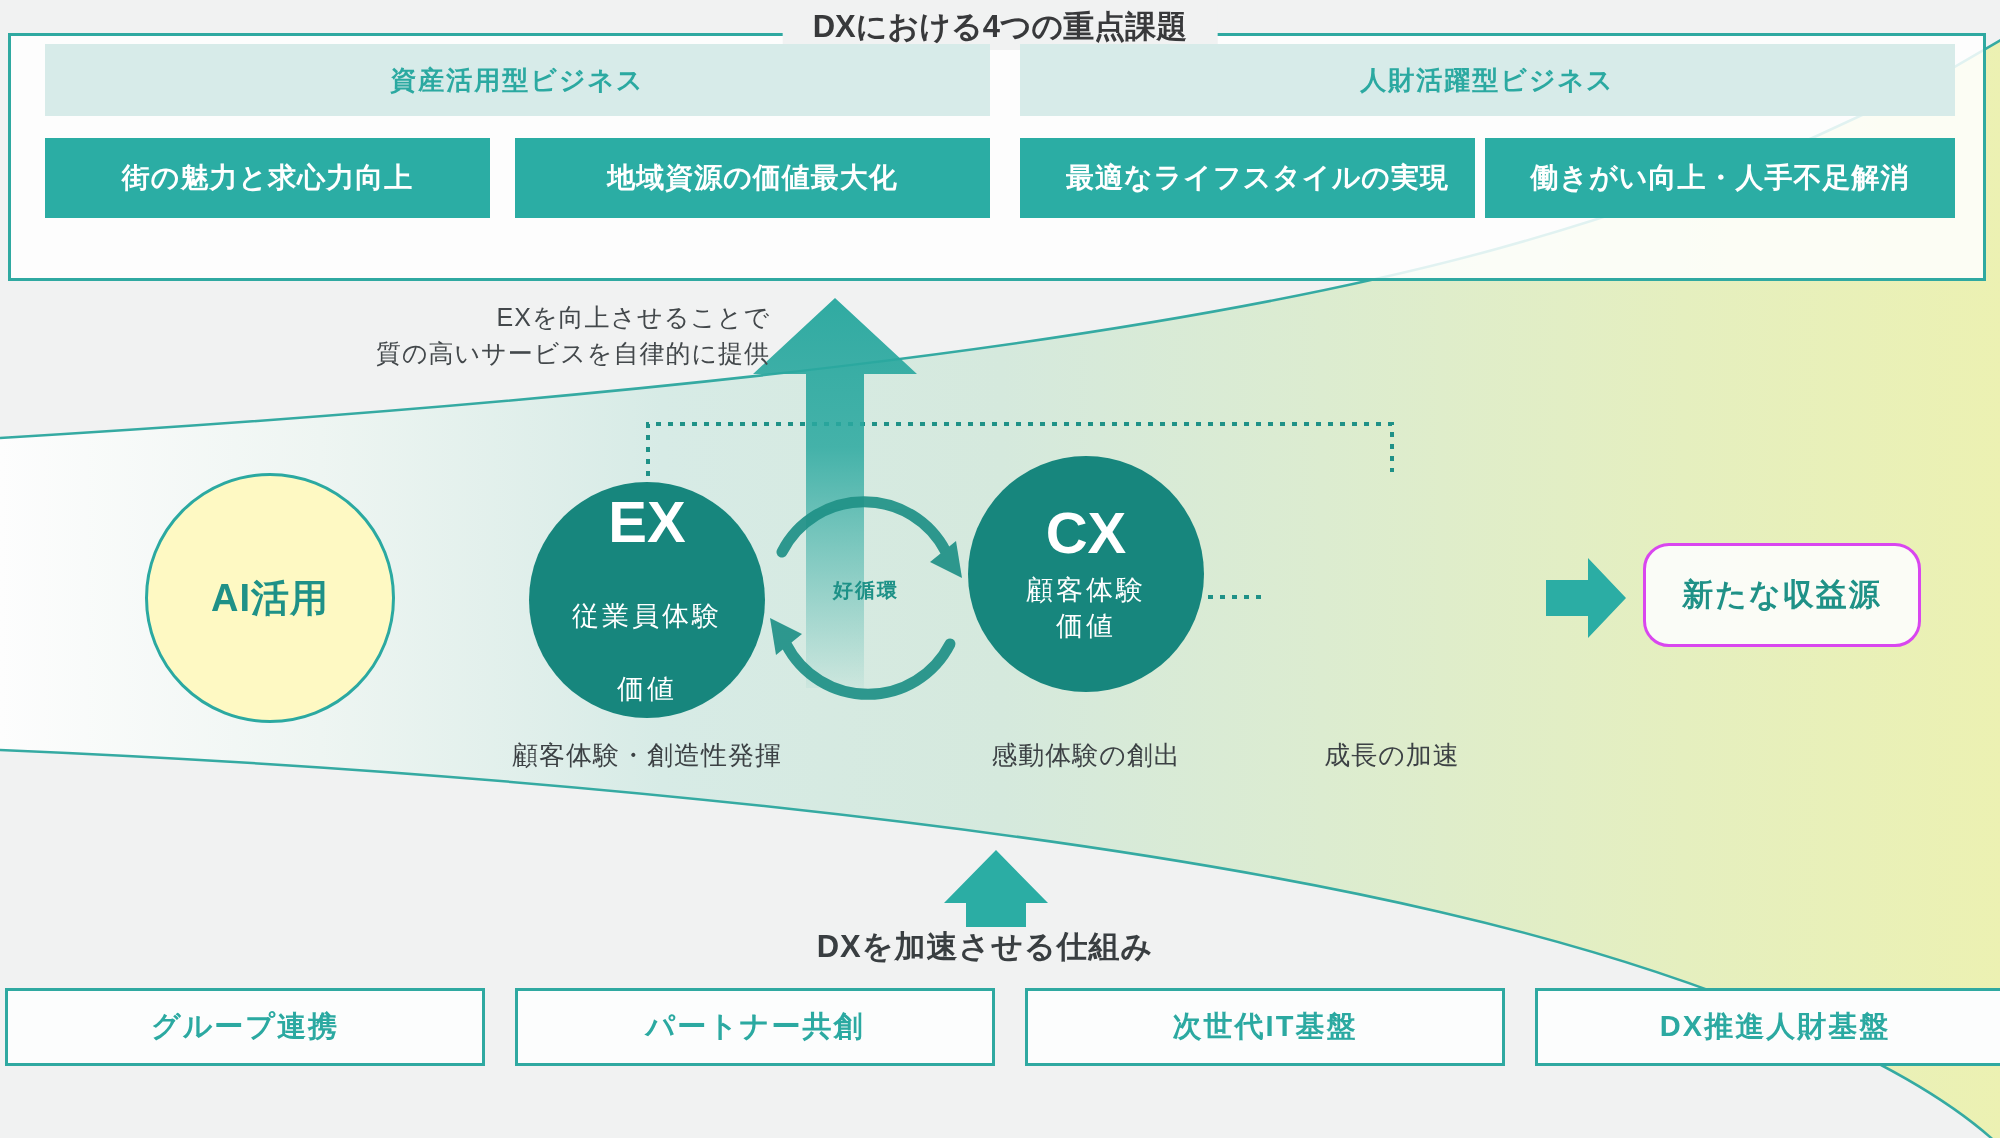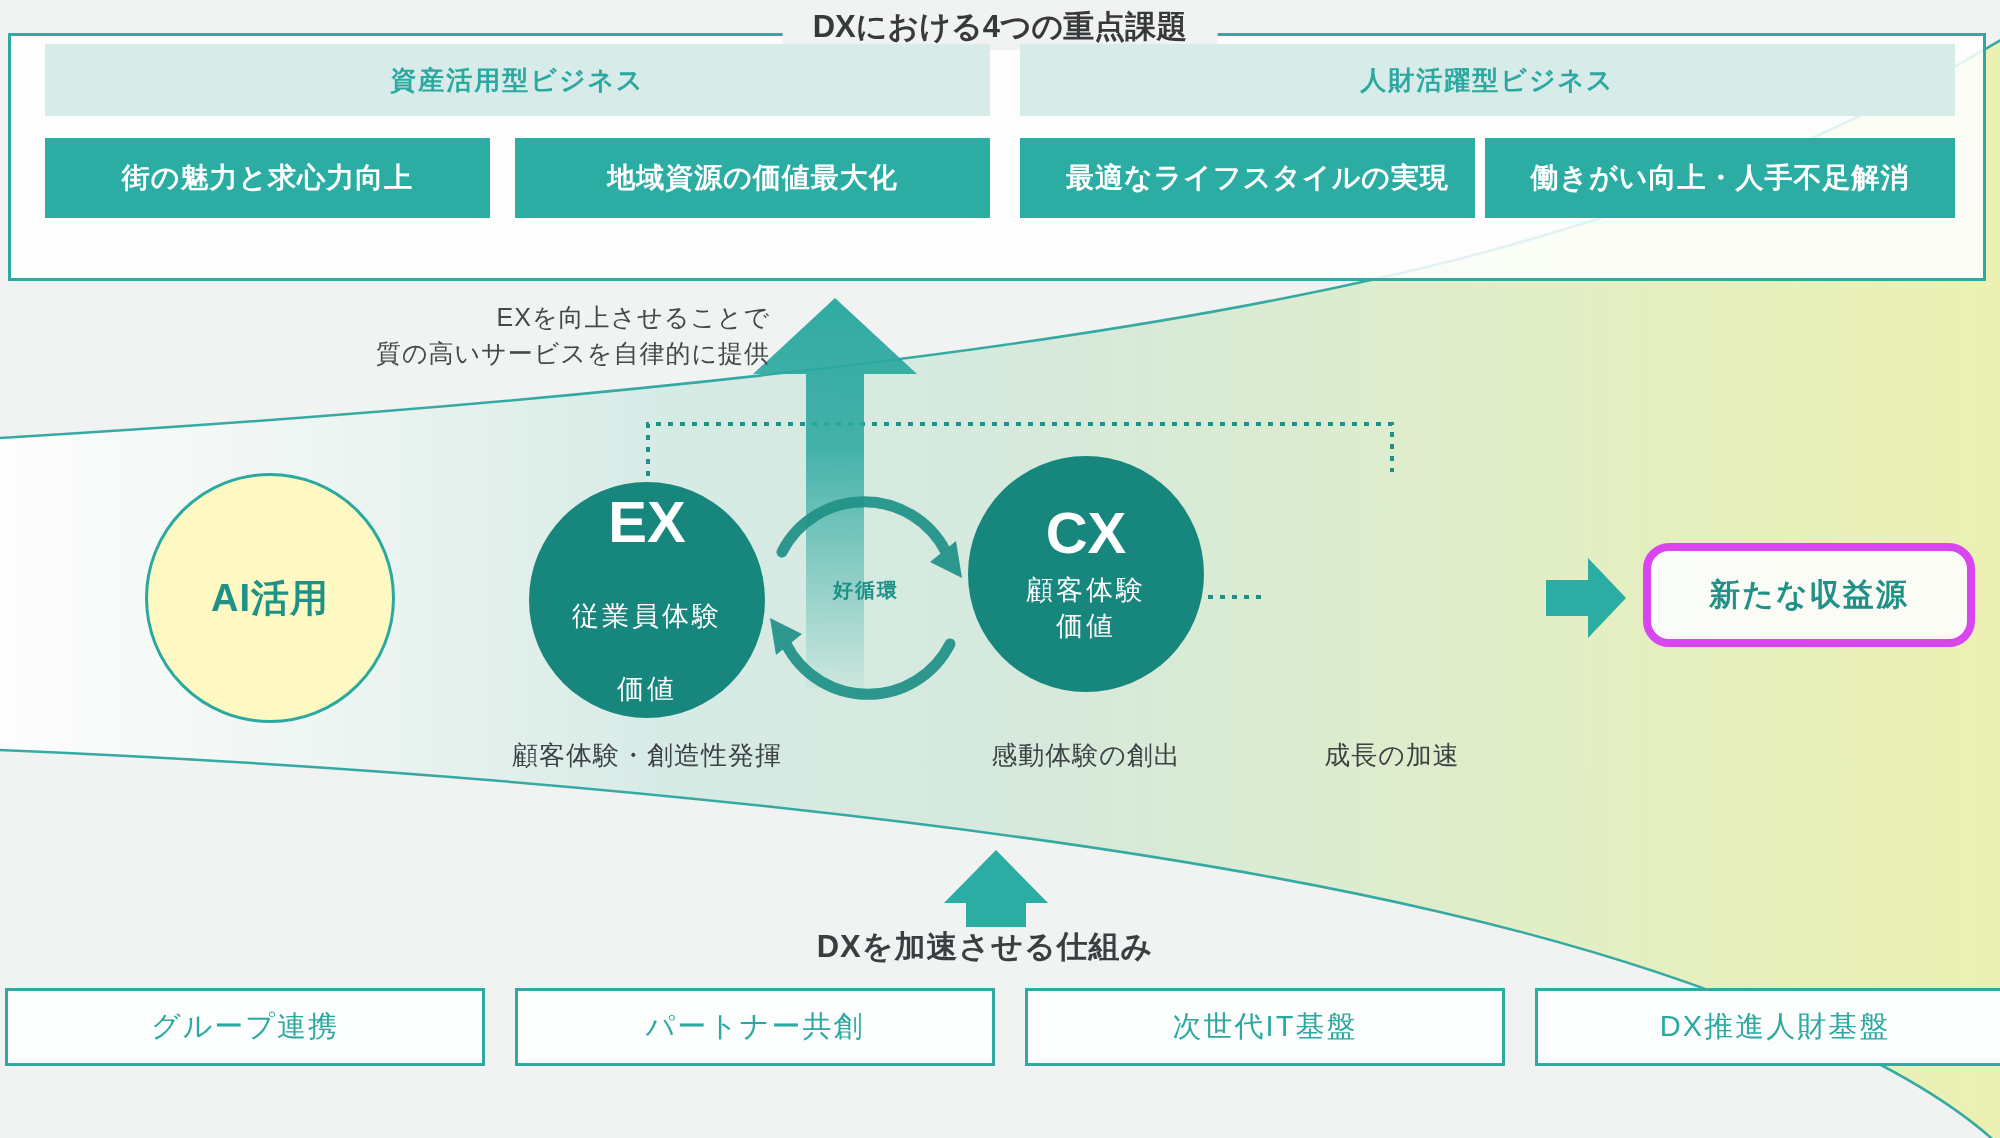--- a/index.html
+++ b/index.html
@@ -60,36 +60,36 @@
     color:#1d9187;font-size:20px;font-weight:bold;letter-spacing:2px;
   }
   .caption{
     top:738px;width:400px;text-align:center;z-index:5;
     font-size:26px;color:#3c4144;font-weight:500;letter-spacing:1px;white-space:nowrap;
   }
   .caption.c-ex{left:447px;}
   .caption.c-cx{left:886px;}
   .caption.c-bx{left:1192px;}
   .result-box{
-    left:1643px;top:543px;width:332px;height:104px;z-index:5;
-    border:8px solid #d946ef;border-radius:26px;background:rgba(252,253,251,0.93);
+    left:1643px;top:543px;width:278px;height:104px;z-index:5;
+    border:3px solid #d946ef;border-radius:26px;background:rgba(252,253,251,0.93);
     display:flex;align-items:center;justify-content:center;box-sizing:border-box;
     color:#1f9187;font-size:31px;font-weight:bold;letter-spacing:2px;
   }
 
   
   .accel-caption{
     left:685px;top:926px;width:600px;text-align:center;z-index:5;
     font-size:31px;font-weight:bold;color:#393e41;letter-spacing:1px;
   }
   .base-box{
     top:988px;height:78px;width:480px;z-index:5;
     border:3px solid #2fa9a1;background:#fcfdfd;box-sizing:border-box;
     display:flex;align-items:center;justify-content:center;
-    color:#2ba9a1;font-size:29px;font-weight:normal;letter-spacing:2px;
+    color:#2ba9a1;font-size:29px;font-weight:bold;letter-spacing:2px;
   }
 </style>
 </head>
 <body>
 
 <div class="canvas">
 
   <svg class="bg" width="2000" height="1138" viewBox="0 0 2000 1138">
     <defs>
       <linearGradient id="funnelGrad" x1="0" y1="0" x2="1" y2="0">

